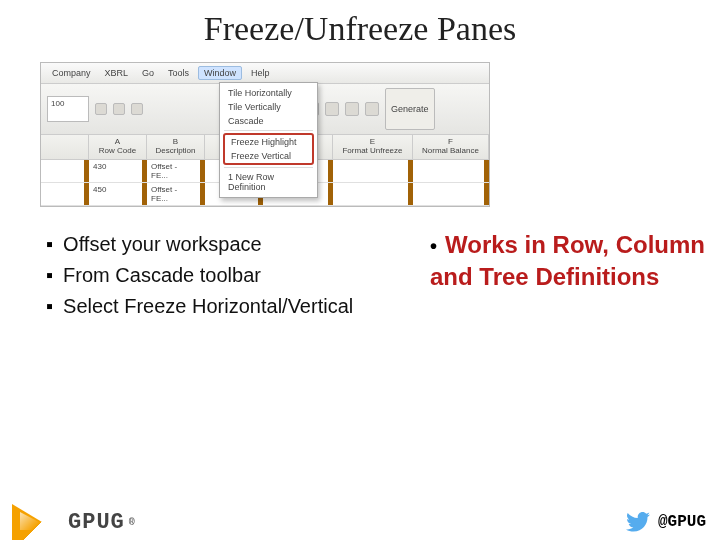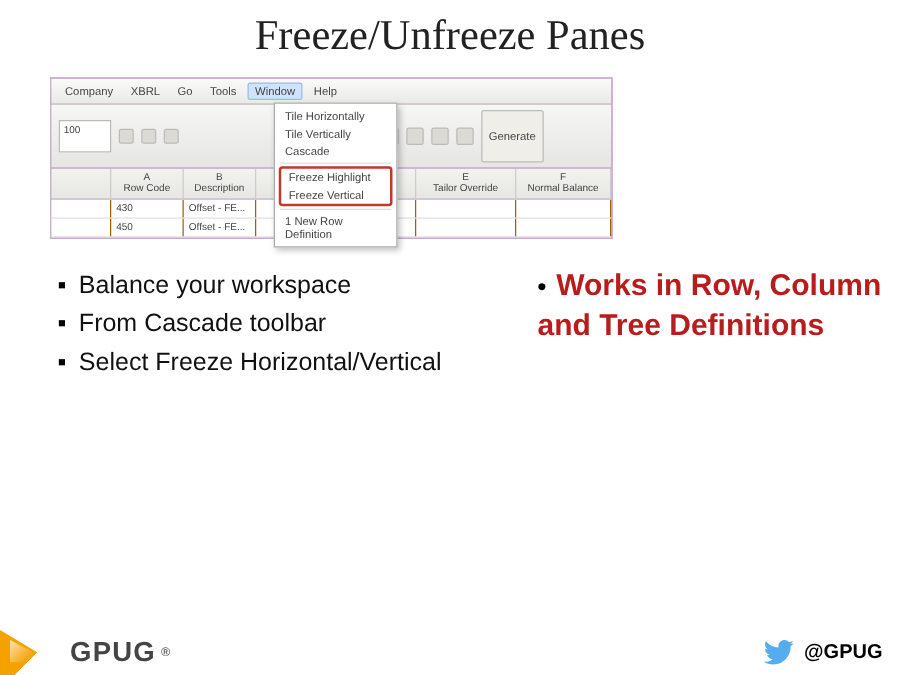--- a/index.html
+++ b/index.html
@@ -19,21 +19,21 @@
     color: #222;
     margin-top: 10px;
     margin-bottom: 14px;
   }
 
   
   .app-window {
     margin-left: 40px;
     width: 450px;
     border: 1px solid #bbb;
-    background: #d946ef;
+    background: #737373;
     font-size: 9px;
     color: #444;
   }
   .menubar {
     display: flex;
     gap: 4px;
     padding: 3px 6px;
     background: linear-gradient(#fafafa,#e9e9e6);
     border-bottom: 1px solid #ccc;
     align-items: center;
@@ -102,21 +102,21 @@
     min-height: 24px;
     display: flex; flex-direction: column; justify-content: center;
   }
   .grid-row {
     display: grid;
     grid-template-columns: 48px 58px 58px 58px 70px 80px 1fr;
     border-bottom: 1px solid #e0e0e0;
     background: #fff;
   }
   .grid-row div {
-    border-right: 1px solid #a16207;
+    border-right: 5px solid #a16207;
     padding: 2px 4px;
     font-size: 8px;
     min-height: 14px;
   }
 
   
   .content {
     display: flex;
     margin-top: 22px;
     padding: 0 10px 0 46px;
@@ -145,26 +145,27 @@
     font-size: 24px;
     line-height: 1.35;
     color: #b91c1c;
     font-weight: bold;
   }
   .bullets-right .point-text { display: inline; }
 
   
   .footer {
     position: absolute;
-    left: 0; right: 0; bottom: 0;
+    left: 12px; right: 0; bottom: 0;
     height: 36px;
     display: flex;
     align-items: center;
     justify-content: space-between;
     padding: 0 14px 0 0;
+    font-family: Liberation Mono, monospace;
   }
   .footer-left {
     display: flex;
     align-items: center;
     height: 100%;
   }
   .logo-flare {
     width: 60px; height: 36px;
     background: linear-gradient(135deg, #f5a100 0%, #f5a100 50%, transparent 50%);
     clip-path: polygon(0 100%, 0 0, 100% 100%);
@@ -258,21 +259,21 @@
     <div>
         <span>C</span>
         <span></span>
       </div>
     <div>
         <span>D</span>
         <span>Formulas /</span>
       </div>
     <div>
         <span>E</span>
-        <span>Tailor Override</span>
+        <span>Format Unfreeze</span>
       </div>
     <div>
         <span>F</span>
         <span>Normal Balance</span>
       </div>
   </div>
   <div class="grid-row">
     <div></div>
     <div>430</div>
     <div>Offset - FE...</div>
@@ -288,21 +289,21 @@
     <div></div>
       <div></div>
       <div></div>
       <div></div>
   </div>
 </div>
 
 <div class="content">
   <div class="bullets-left">
     <ul>
-      <li>Balance your workspace</li>
+      <li>Offset your workspace</li>
       <li>From Cascade toolbar</li>
       <li>Select Freeze Horizontal/Vertical</li>
     </ul>
   </div>
   <div class="bullets-right">
     <ul>
       <li><span class="point-text">Works in Row, Column and Tree Definitions</span></li>
     </ul>
   </div>
 </div>

